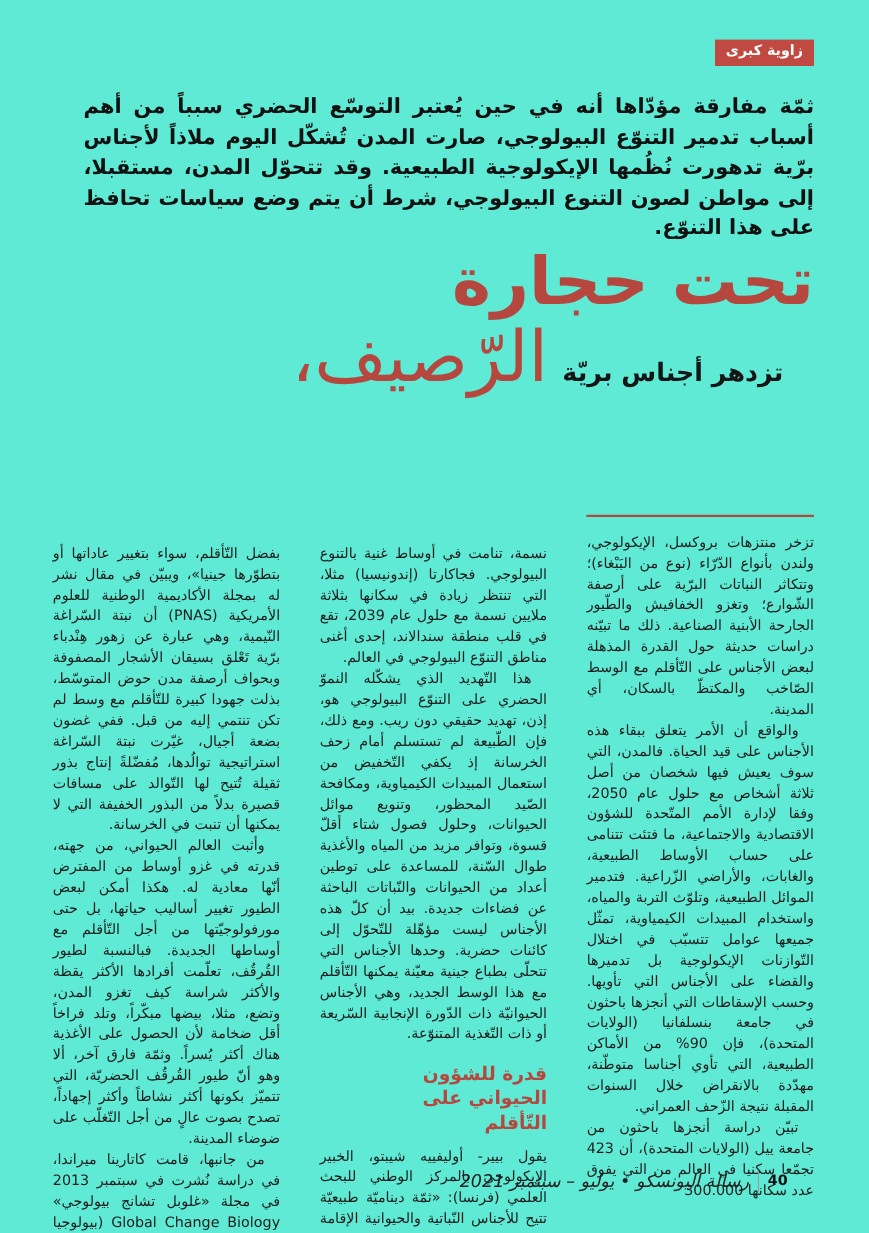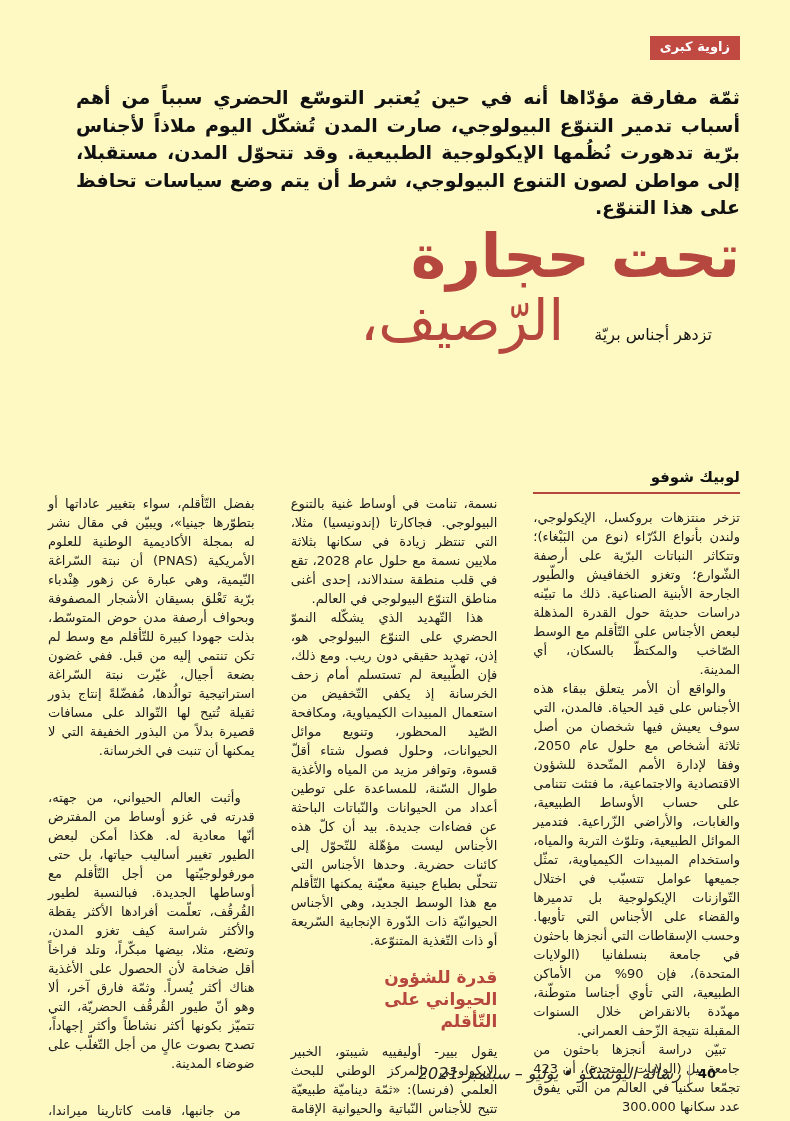--- a/index.html
+++ b/index.html
@@ -7,21 +7,21 @@
     --badge_red:#c04a41;
     --text_dark:#1c1c1c;
     --rule_gray:#9a9a9a;
   }
   *{margin:0;padding:0;box-sizing:border-box;}
   html,body{background:#ffffff;}
   body{
     width:790px;height:1121px;position:relative;overflow:hidden;
     font-family:"DejaVu Sans",sans-serif;color:var(--text_dark);
   }
-  .page{position:absolute;inset:0;background:#fef9c3;}
+  .page{position:absolute;inset:0;background:#5eead4;}
 
   
   .badge{
     position:absolute;top:36px;right:50px;
     background:var(--badge_red);color:#fff;
     font-size:13px;font-weight:bold;
     padding:3px 10px 5px 10px;line-height:1.2;
   }
 
   
@@ -37,47 +37,48 @@
     text-align:right;direction:rtl;color:var(--accent_red);
   }
   .title-line1{
     font-size:60px;line-height:1.02;font-weight:bold;
     letter-spacing:0px;display:block;
   }
   .title-line2-row{
     display:block;margin-top:6px;white-space:nowrap;
   }
   .title-line2{
-    font-size:56px;line-height:1.0;font-weight:normal;display:inline-block;
+    font-size:64px;line-height:1.0;font-weight:normal;display:inline-block;
     vertical-align:baseline;
+    font-family:Liberation Serif, serif;
   }
   .subtitle{
-    font-size:16px;font-weight:normal;color:#151515;display:inline-block;
-    vertical-align:baseline;margin-right:28px;margin-left:25px;
+    font-size:23px;font-weight:bold;color:#151515;display:inline-block;
+    vertical-align:baseline;margin-right:28px;margin-left:8px;
   }
 
   
   .columns{
     position:absolute;top:468px;right:50px;left:48px;
     display:flex;gap:36px;direction:rtl;
   }
   .col{flex:1 1 0;direction:rtl;}
   .col.pad-top{padding-top:26px;}
 
   .author-name{font-size:15px;font-weight:bold;color:#111;padding-bottom:6px;}
   .author-rule{border:0;border-top:2px solid var(--accent_red);margin:0 0 6px 0;}
   .author-bio{font-size:12px;line-height:15px;color:#3a3a3a;text-align:justify;}
   .author-block{margin-bottom:14px;}
 
   .col p{
     font-size:13px;line-height:19px;text-align:justify;
     color:var(--text_dark);
   }
   .col p + p{text-indent:14px;}
-  .col p.indent{text-indent:14px;margin-top:28px;}
+  .col p.indent{text-indent:14px;}
 
   .subheading{
     color:var(--accent_red);font-size:17px;font-weight:bold;
     line-height:22px;margin:16px 0 10px 0;text-align:right;
     max-width:160px;
   }
 
   
   .footer{
     position:absolute;top:1064px;right:74px;
@@ -103,30 +104,29 @@
     <span class="title-line2-row">
       <span class="subtitle">تزدهر أجناس بريّة</span>
       <span class="title-line2">الرّصيف،</span>
     </span>
   </div>
 
   <div class="columns">
 
     <div class="col">
       <div class="author-block">
-        <div class="author-name">لوبيك شوفو</div>
         <hr class="author-rule">
       </div>
       <p>تزخر منتزهات بروكسل، الإيكولوجي، ولندن بأنواع الدّرّاء (نوع من البَبْغاء)؛ وتتكاثر النباتات البرّية على أرصفة الشّوارع؛ وتغزو الخفافيش والطّيور الجارحة الأبنية الصناعية. ذلك ما تبيّنه دراسات حديثة حول القدرة المذهلة لبعض الأجناس على التّأقلم مع الوسط الصّاخب والمكتظّ بالسكان، أي المدينة.</p>
       <p>والواقع أن الأمر يتعلق ببقاء هذه الأجناس على قيد الحياة. فالمدن، التي سوف يعيش فيها شخصان من أصل ثلاثة أشخاص مع حلول عام 2050، وفقا لإدارة الأمم المتّحدة للشؤون الاقتصادية والاجتماعية، ما فتئت تتنامى على حساب الأوساط الطبيعية، والغابات، والأراضي الزّراعية. فتدمير الموائل الطبيعية، وتلوّث التربة والمياه، واستخدام المبيدات الكيمياوية، تمثّل جميعها عوامل تتسبّب في اختلال التّوازنات الإيكولوجية بل تدميرها والقضاء على الأجناس التي تأويها. وحسب الإسقاطات التي أنجزها باحثون في جامعة بنسلفانيا (الولايات المتحدة)، فإن 90% من الأماكن الطبيعية، التي تأوي أجناسا متوطّنة، مهدّدة بالانقراض خلال السنوات المقبلة نتيجة الزّحف العمراني.</p>
       <p>تبيّن دراسة أنجزها باحثون من جامعة ييل (الولايات المتحدة)، أن 423 تجمّعا سكنيا في العالم من التي يفوق عدد سكانها 300.000</p>
     </div>
 
     <div class="col pad-top">
-      <p>نسمة، تنامت في أوساط غنية بالتنوع البيولوجي. فجاكارتا (إندونيسيا) مثلا، التي تنتظر زيادة في سكانها بثلاثة ملايين نسمة مع حلول عام 2028، تقع في قلب منطقة سندالاند، إحدى أغنى مناطق التنوّع البيولوجي في العالم.</p>
+      <p>نسمة، تنامت في أوساط غنية بالتنوع البيولوجي. فجاكارتا (إندونيسيا) مثلا، التي تنتظر زيادة في سكانها بثلاثة ملايين نسمة مع حلول عام 2039، تقع في قلب منطقة سندالاند، إحدى أغنى مناطق التنوّع البيولوجي في العالم.</p>
       <p>هذا التّهديد الذي يشكّله النموّ الحضري على التنوّع البيولوجي هو، إذن، تهديد حقيقي دون ريب. ومع ذلك، فإن الطّبيعة لم تستسلم أمام زحف الخرسانة إذ يكفي التّخفيض من استعمال المبيدات الكيمياوية، ومكافحة الصّيد المحظور، وتنويع موائل الحيوانات، وحلول فصول شتاء أقلّ قسوة، وتوافر مزيد من المياه والأغذية طوال السّنة، للمساعدة على توطين أعداد من الحيوانات والنّباتات الباحثة عن فضاءات جديدة. بيد أن كلّ هذه الأجناس ليست مؤهّلة للتّحوّل إلى كائنات حضرية. وحدها الأجناس التي تتحلّى بطباع جينية معيّنة يمكنها التّأقلم مع هذا الوسط الجديد، وهي الأجناس الحيوانيّة ذات الدّورة الإنجابية السّريعة أو ذات التّغذية المتنوّعة.</p>
       <h2 class="subheading">قدرة للشؤون الحيواني على التّأقلم</h2>
       <p>يقول بيير- أوليفييه شيبتو، الخبير الإيكولوجي بالمركز الوطني للبحث العلمي (فرنسا): «ثمّة ديناميّة طبيعيّة تتيح للأجناس النّباتية والحيوانية الإقامة في هذا الوسط الجديد</p>
     </div>
 
     <div class="col pad-top">
       <p>بفضل التّأقلم، سواء بتغيير عاداتها أو بتطوّرها جينيا»، ويبيّن في مقال نشر له بمجلة الأكاديمية الوطنية للعلوم الأمريكية (PNAS) أن نبتة السّراغة النّيمية، وهي عبارة عن زهور هِنْدباء برّية تَعْلق بسيقان الأشجار المصفوفة وبحواف أرصفة مدن حوض المتوسّط، بذلت جهودا كبيرة للتّأقلم مع وسط لم تكن تنتمي إليه من قبل. ففي غضون بضعة أجيال، غيّرت نبتة السّراغة استراتيجية توالُدها، مُفضّلةً إنتاج بذور ثقيلة تُتيح لها التّوالد على مسافات قصيرة بدلاً من البذور الخفيفة التي لا يمكنها أن تنبت في الخرسانة.</p>
       <p class="indent">وأثبت العالم الحيواني، من جهته، قدرته في غزو أوساط من المفترض أنّها معادية له. هكذا أمكن لبعض الطيور تغيير أساليب حياتها، بل حتى مورفولوجيّتها من أجل التّأقلم مع أوساطها الجديدة. فبالنسبة لطيور القُرقُف، تعلّمت أفرادها الأكثر يقظة والأكثر شراسة كيف تغزو المدن، وتضع، مثلا، بيضها مبكّراً، وتلد فراخاً أقل ضخامة لأن الحصول على الأغذية هناك أكثر يُسراً. وثمّة فارق آخر، ألا وهو أنّ طيور القُرقُف الحضريّة، التي تتميّز بكونها أكثر نشاطاً وأكثر إجهاداً، تصدح بصوت عالٍ من أجل التّغلّب على ضوضاء المدينة.</p>
       <p class="indent">من جانبها، قامت كاتارينا ميراندا، في دراسة نُشرت في سبتمبر 2013 في مجلة «غلوبل تشانج بيولوجي» Global Change Biology (بيولوجيا التغيير الشامل)، بمقارنة الفوارق</p>
     </div>

